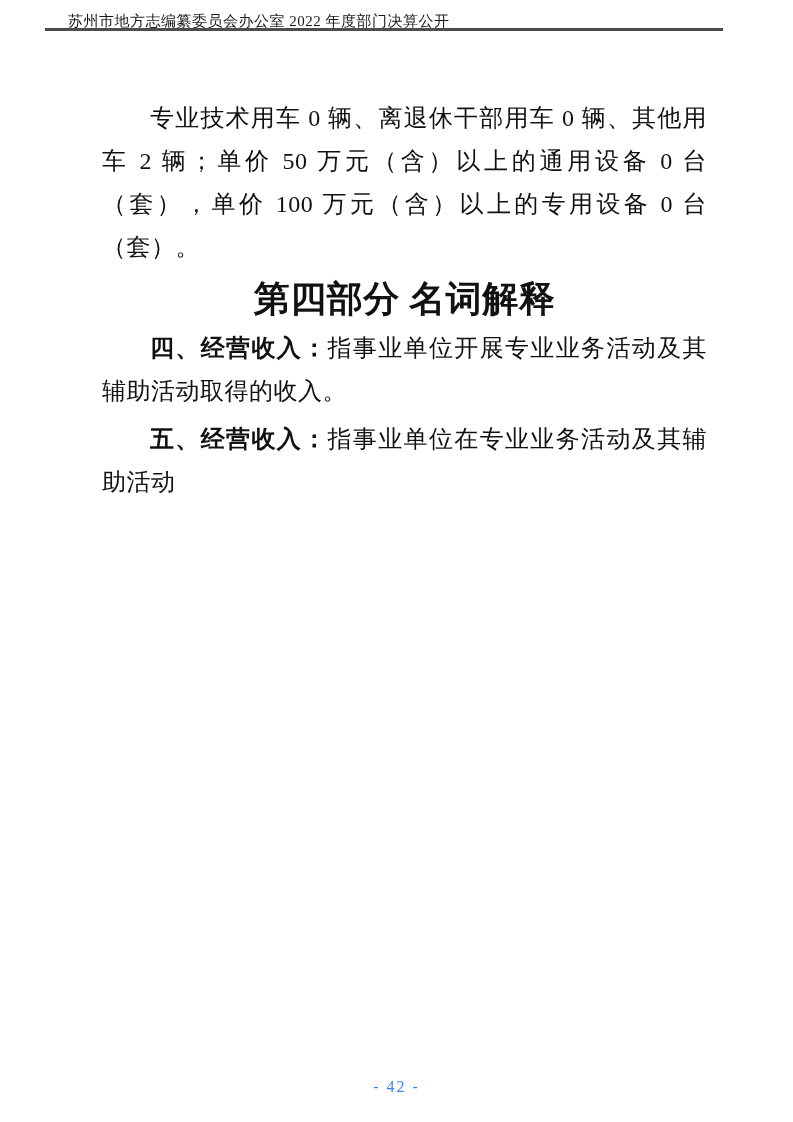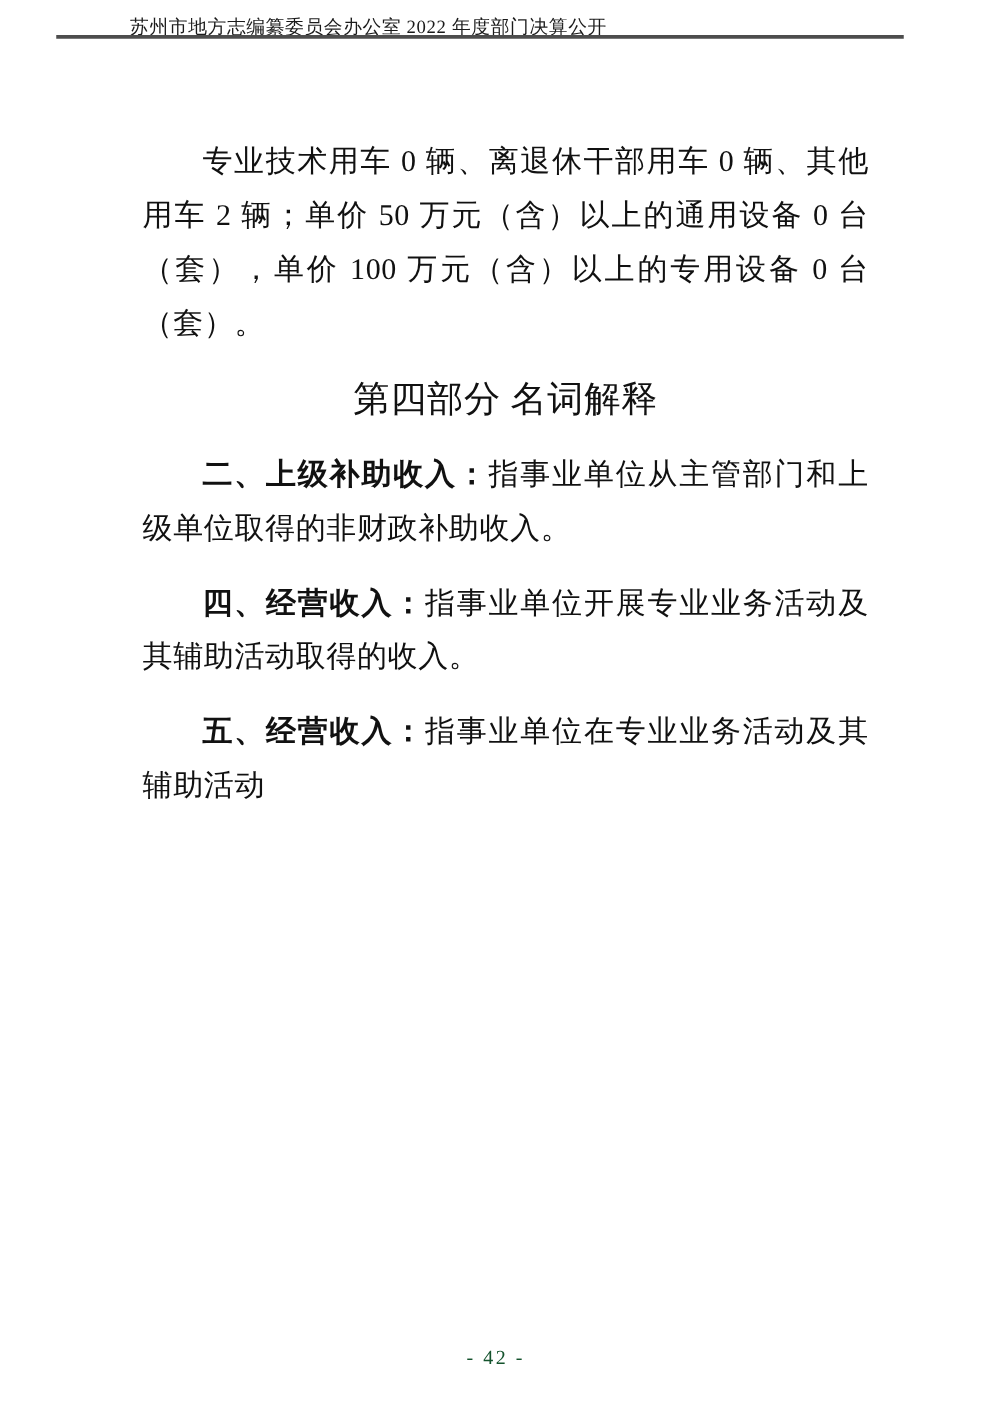--- a/index.html
+++ b/index.html
@@ -20,21 +20,20 @@
     overflow: hidden;
   }
   .page-header-title {
     position: absolute;
     left: 68px;
     top: 12px;
     font-size: 15px;
     letter-spacing: 0.5px;
     color: #1a1a1a;
     white-space: nowrap;
-    margin-left: 36px;
   }
   .page-header-rule {
     position: absolute;
     left: 45px;
     top: 28px;
     width: 678px;
     height: 3px;
     background: #4d4d4d;
   }
   .content {
@@ -43,46 +42,46 @@
     top: 92px;
     width: 615px;
     font-size: 24px;
     line-height: 43px;
     letter-spacing: 0.5px;
     text-align: justify;
     text-align-last: left;
     text-justify: inter-ideograph;
   }
   .content p {
-    margin: 17px;
+    margin: 5px;
     text-indent: 2em;
   }
   .bold {
     font-weight: bold;
   }
   .section-heading {
     font-weight: bold;
   }
   .section-title {
-    font-size: 29px;
-    font-weight: normal;
+    font-size: 36px;
+    font-weight: bold;
     text-align: center;
     text-align-last: center;
     text-indent: 0 !important;
     line-height: 44px;
     margin: 8px 0 6px 0 !important;
   }
   .page-footer {
     position: absolute;
     left: 0;
     top: 1078px;
     width: 100%;
     text-align: center;
     font-size: 16px;
-    color: #14532d;
+    color: #3b82f6;
     letter-spacing: 2px;
   }
 </style>
 </head>
 <body>
 
 <div class="page">
 
   <div class="page-header-title">苏州市地方志编纂委员会办公室 2022 年度部门决算公开</div>
   <div class="page-header-rule"></div>
@@ -90,21 +89,20 @@
   <div class="content">
 
     <p>专业技术用车 0 辆、离退休干部用车 0 辆、其他用车 2 辆；单价 50 万元（含）以上的通用设备 0 台（套），单价 100 万元（含）以上的专用设备 0 台（套）。</p>
 
 
 
 
     <p class="section-title">第四部分  名词解释</p>
 
 
-    <p><span class="bold">二、上级补助收入：</span><span>指事业单位从主管部门和上级单位取得的非财政补助收入。</span></p>
 
 
     <p><span class="bold">四、经营收入：</span><span>指事业单位开展专业业务活动及其辅助活动取得的收入。</span></p>
 
     <p><span class="bold">五、经营收入：</span><span>指事业单位在专业业务活动及其辅助活动</span></p>
 
   </div>
 
   <div class="page-footer">- 42 -</div>
 

